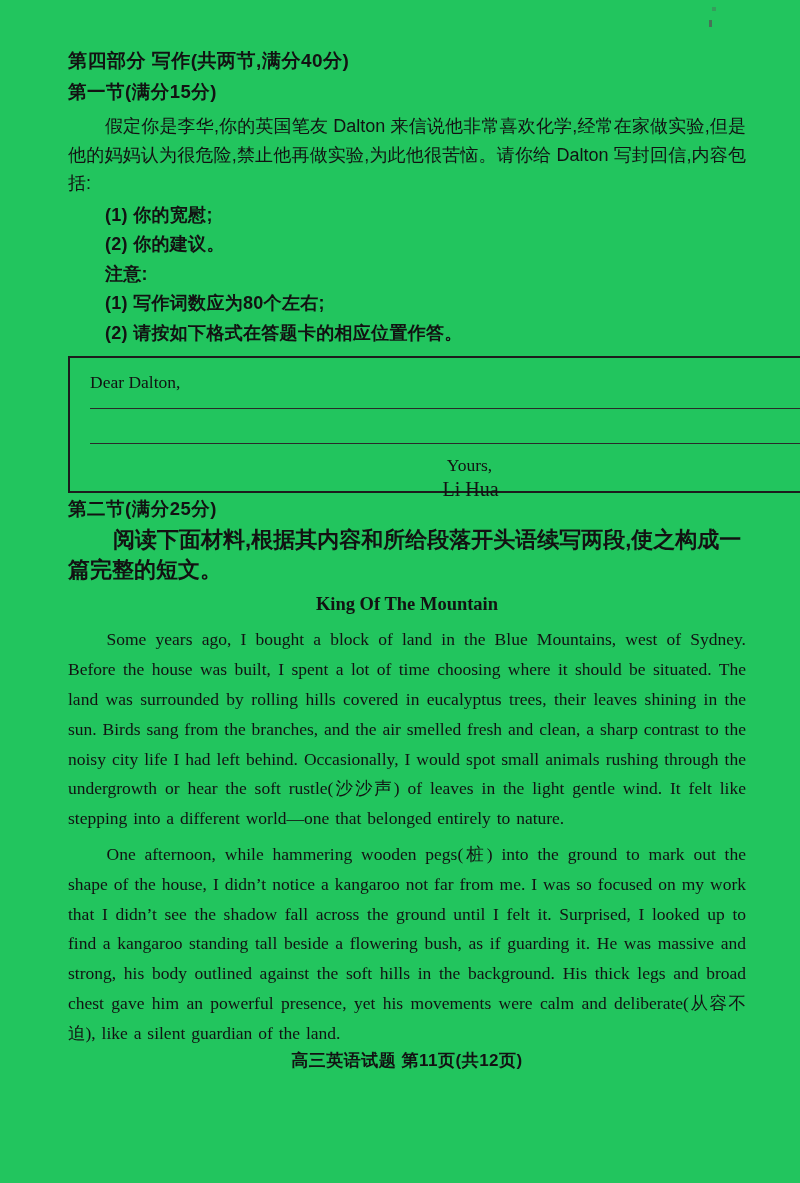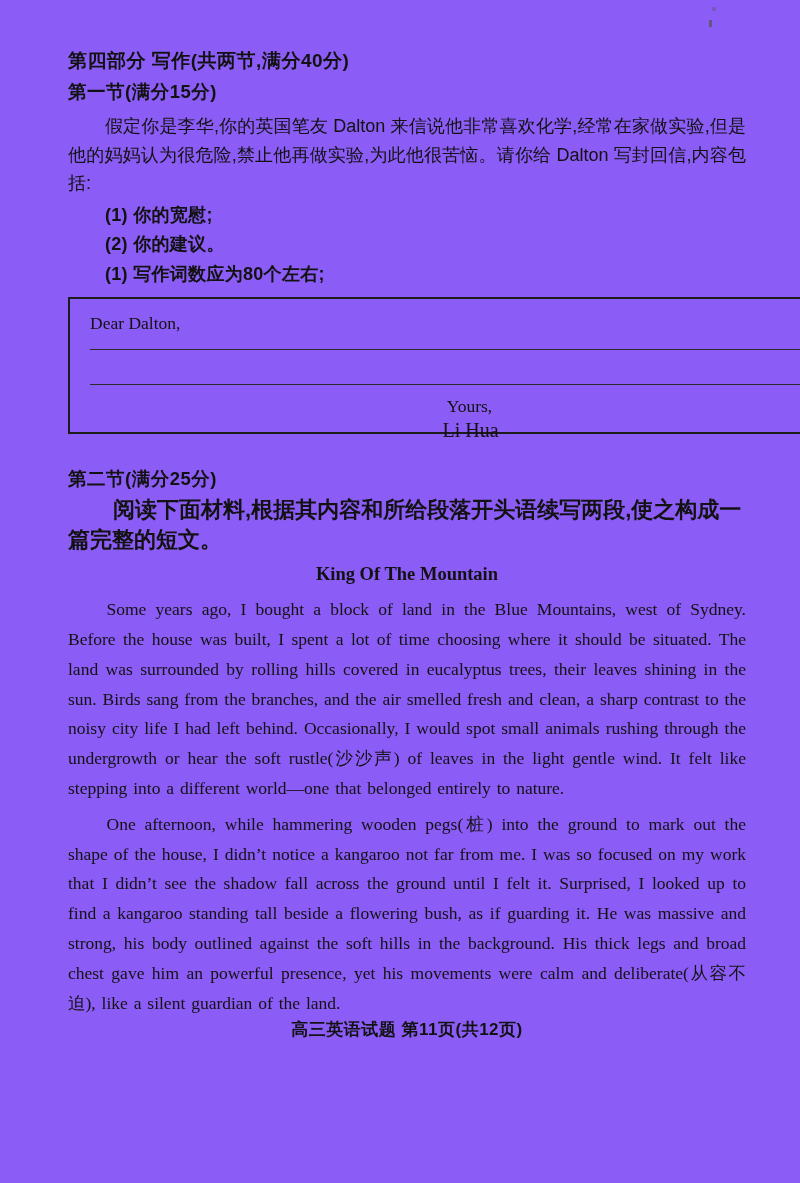--- a/index.html
+++ b/index.html
@@ -6,21 +6,21 @@
   html, body { background: #ffffff; }
   body {
     width: 800px; height: 1183px;
     font-family: "Liberation Serif", serif;
     color: #121212;
     overflow: hidden;
   }
   .page {
     position: relative;
     width: 800px; height: 1183px;
-    background: #8b5cf6;
+    background: #22c55e;
     padding: 46px 54px 0 68px;
   }
   
   .artifact { position: absolute; background: #555; }
   .a1 { left: 712px; top: 7px; width: 4px; height: 4px; opacity: .35; }
   .a2 { left: 709px; top: 20px; width: 3px; height: 7px; opacity: .75; }
 
   .cn { font-family: "Liberation Sans", sans-serif; }
 
   h1.sec-heading {
@@ -65,21 +65,21 @@
   }
   .blank-line.second { height: 35px; }
   .letter-box .closing {
     font-size: 17.5px; line-height: 24px;
     text-align: center; padding-right: 12px; margin-top: 9px;
   }
   .letter-box .signature {
     font-size: 20px; line-height: 24px;
     text-align: center; padding-right: 10px;
   }
-  h2.part2 { margin-top: 29px; }
+  h2.part2 { }
   p.instruction {
     font-size: 22px; font-weight: 600;
     line-height: 30px;
     text-indent: 2.05em;
   }
   p.story-title {
     font-size: 18.5px; font-weight: 700;
     text-align: center;
     line-height: 30px;
     margin-top: 4px;
@@ -109,21 +109,23 @@
 
   <h1 class="sec-heading">第四部分  写作(共两节,满分40分)</h1>
 
   <h2 class="sub-heading">第一节(满分15分)</h2>
 
   <p class="cn intro">假定你是李华,你的英国笔友 Dalton 来信说他非常喜欢化学,经常在家做实验,但是他的妈妈认为很危险,禁止他再做实验,为此他很苦恼。请你给 Dalton 写封回信,内容包括:</p>
 
   <div class="list">
     <p class="cn">(1) 你的宽慰;</p>
     <p class="cn">(2) 你的建议。</p>
+    <p class="cn">注意:</p>
     <p class="cn">(1) 写作词数应为80个左右;</p>
+    <p class="cn">(2) 请按如下格式在答题卡的相应位置作答。</p>
   </div>
 
   <div class="letter-box">
     <p class="salutation">Dear Dalton,</p>
     <div class="blank-line"></div>
     <div class="blank-line second"></div>
     <p class="closing">Yours,</p>
     <p class="signature">Li Hua</p>
   </div>
 

